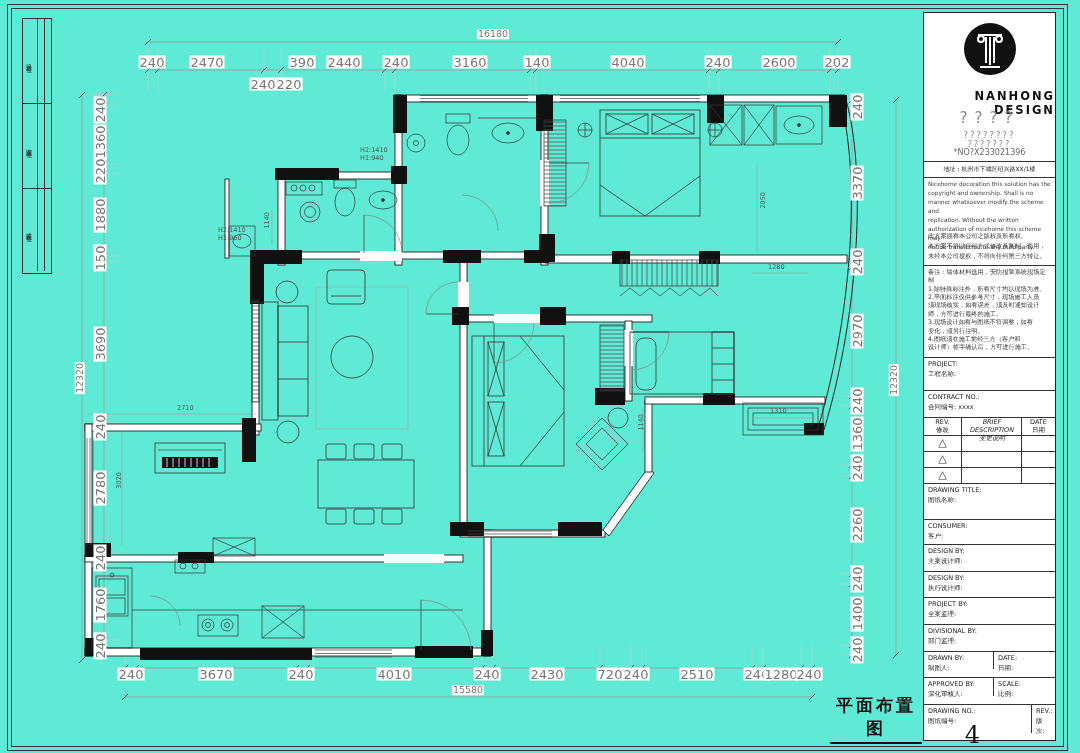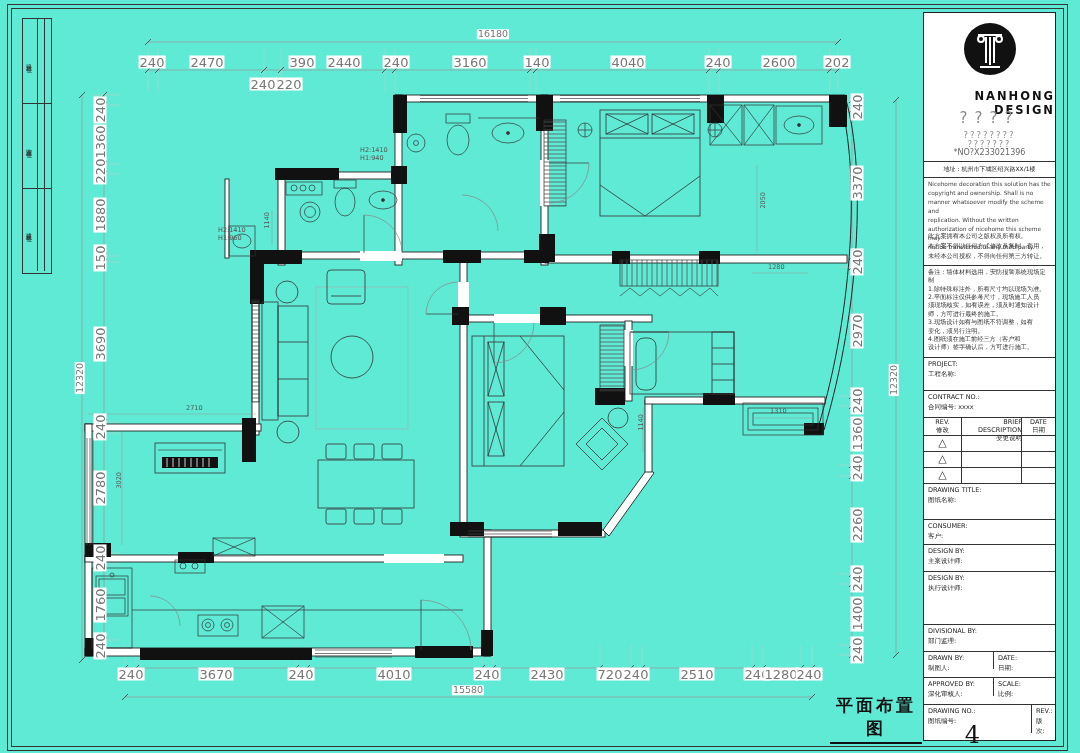--- a/index.html
+++ b/index.html
@@ -35,21 +35,21 @@
   .serial{position:absolute;left:0;right:0;top:135px;text-align:center;font-size:8px;color:#666;}
   .pre{white-space:pre-line;}
   .stamp{left:830px;top:694px;width:92px;text-align:center;font-size:17px;font-weight:bold;
          font-family:"DejaVu Serif","Liberation Serif",serif;color:#111;
          border-bottom:2px solid #111;padding-bottom:2px;letter-spacing:3px;}
   .big4{position:absolute;left:30px;right:40px;top:12px;text-align:center;font-size:24px;
         font-family:"DejaVu Serif",serif;color:#111;}
   .tri{display:inline-block;font-size:11px;color:#333;line-height:14px;}
   .revrow{position:absolute;left:0;right:0;border-top:1px solid #333;box-sizing:border-box;}
   .rc1{position:absolute;left:0;top:0;bottom:0;width:37px;text-align:center;}
-  .rc2{position:absolute;left:37px;top:0;bottom:0;width:60px;border-left:1px solid #333;text-align:right;}
+  .rc2{position:absolute;left:37px;top:0;bottom:0;width:60px;border-left:1px solid #333;text-align:center;font-style:italic;}
   .rc3{position:absolute;left:97px;top:0;bottom:0;right:0;border-left:1px solid #333;text-align:center;}
 </style>
 </head>
 <body>
 
 <div class="sheet">
 
   <div class="abs" style="left:7px;top:4px;width:1059px;height:745px;border:1px solid #333;"></div>
   <div class="abs" style="left:11px;top:8px;width:1051px;height:737px;border:1px solid #333;"></div>
 
@@ -462,21 +462,21 @@
   <div id="dimlayer" class="abs" style="left:0;top:0;width:1080px;height:753px;">
     <span class="dim" style="left:493px;top:34px;font-size:9.5px;">16180</span>
     <span class="dim" style="left:468px;top:690px;font-size:9.5px;">15580</span>
     <span class="dim vdim" style="left:80px;top:378px;font-size:9.5px;">12320</span>
     <span class="dim vdim" style="left:894px;top:380px;font-size:9.5px;">12320</span>
 
     <span class="idim" style="left:360px;top:146px;">H2:1410
 H1:940</span>
     <span class="idim" style="left:218px;top:226px;">H2:1410
 H1:960</span>
-    <span class="idim" style="left:186px;top:404px;">2710</span>
+    <span class="idim" style="left:177px;top:404px;">2710</span>
     <span class="idim ivdim" style="left:115px;top:472px;">3020</span>
     <span class="idim ivdim" style="left:759px;top:192px;">2050</span>
     <span class="idim" style="left:768px;top:263px;">1280</span>
     <span class="idim" style="left:770px;top:407px;">1310</span>
     <span class="idim ivdim" style="left:637px;top:414px;">1140</span>
     <span class="idim ivdim" style="left:263px;top:212px;">1140</span>
   <span class="dim" style="left: 152px; top: 62px;">240</span>
       <span class="dim" style="left: 207px; top: 62px;">2470</span>
       <span class="dim" style="left: 302px; top: 62px;">390</span>
       <span class="dim" style="left: 344px; top: 62px;">2440</span>
@@ -628,20 +628,24 @@
       <span class="cn">客户:</span>
     </div>
     <div class="tbrow" style="top:531px;height:27px;">
       <span class="en">DESIGN BY:</span>
       <span class="cn">主案设计师:</span>
     </div>
     <div class="tbrow" style="top:558px;height:26px;">
       <span class="en">DESIGN BY:</span>
       <span class="cn">执行设计师:</span>
     </div>
+    <div class="tbrow" style="top:584px;height:27px;">
+      <span class="en">PROJECT BY:</span>
+      <span class="cn">全案监理:</span>
+    </div>
     <div class="tbrow" style="top:611px;height:27px;">
       <span class="en">DIVISIONAL BY:</span>
       <span class="cn">部门监理:</span>
     </div>
     <div class="tbrow" style="top:638px;height:26px;padding:0;">
       <div class="abs" style="left:0;top:0;bottom:0;width:69px;padding:2px 4px;box-sizing:border-box;">
         <span class="en">DRAWN BY:</span>
         <span class="cn">制图人:</span>
       </div>
       <div class="split" style="left:69px;right:0;">

